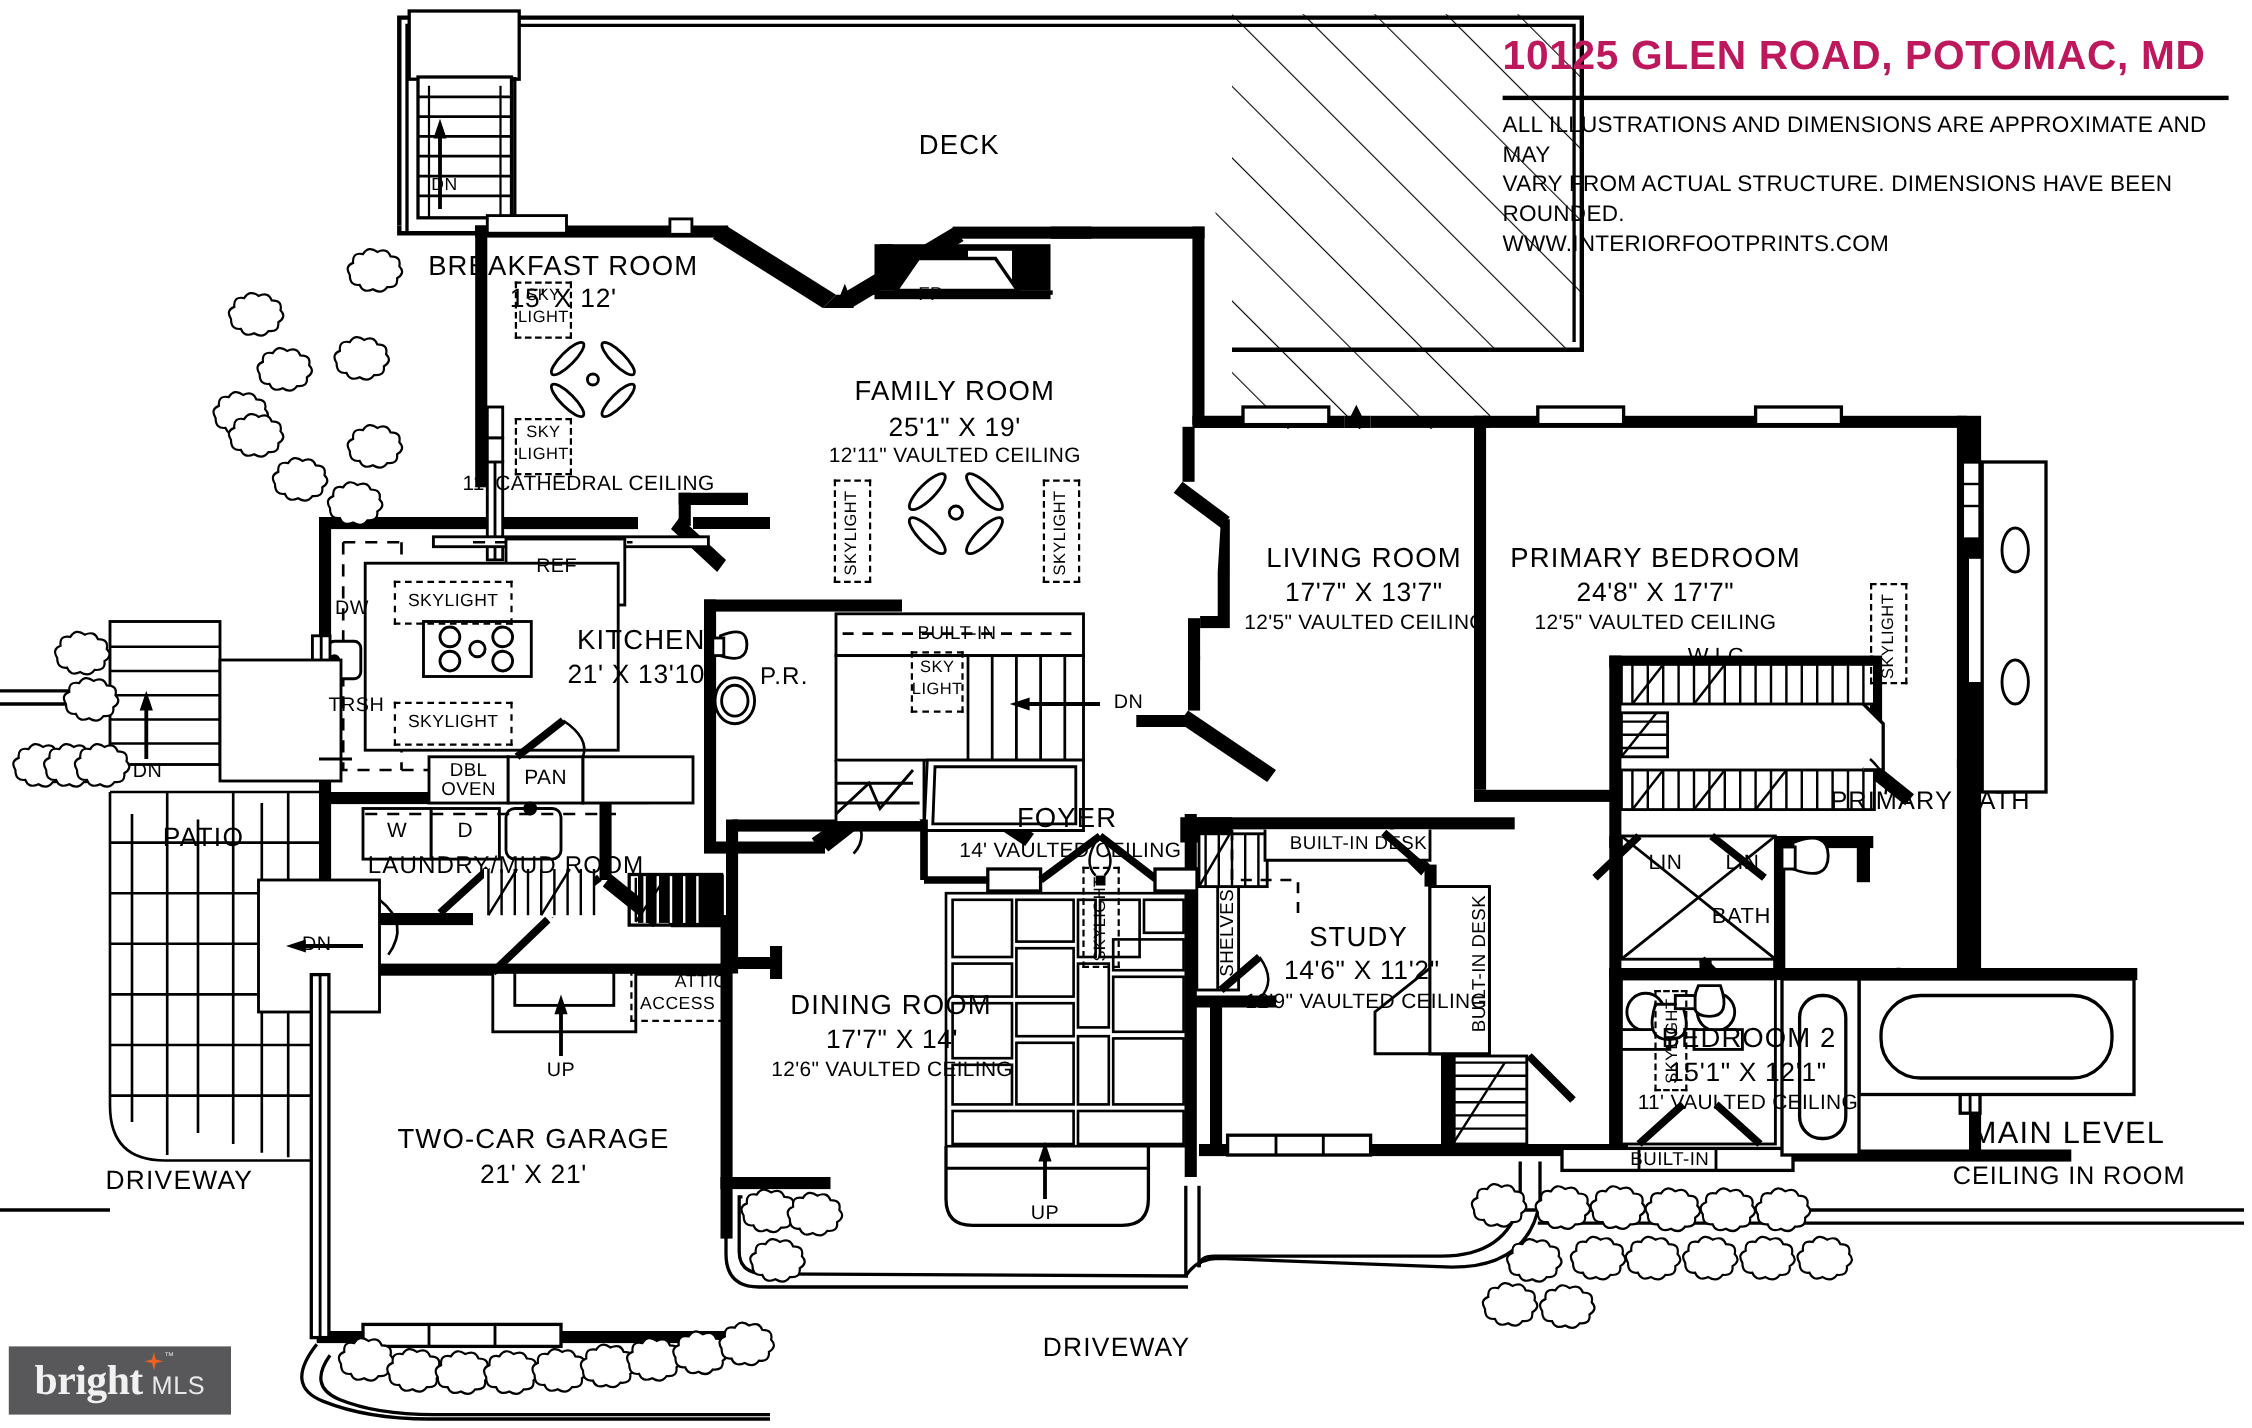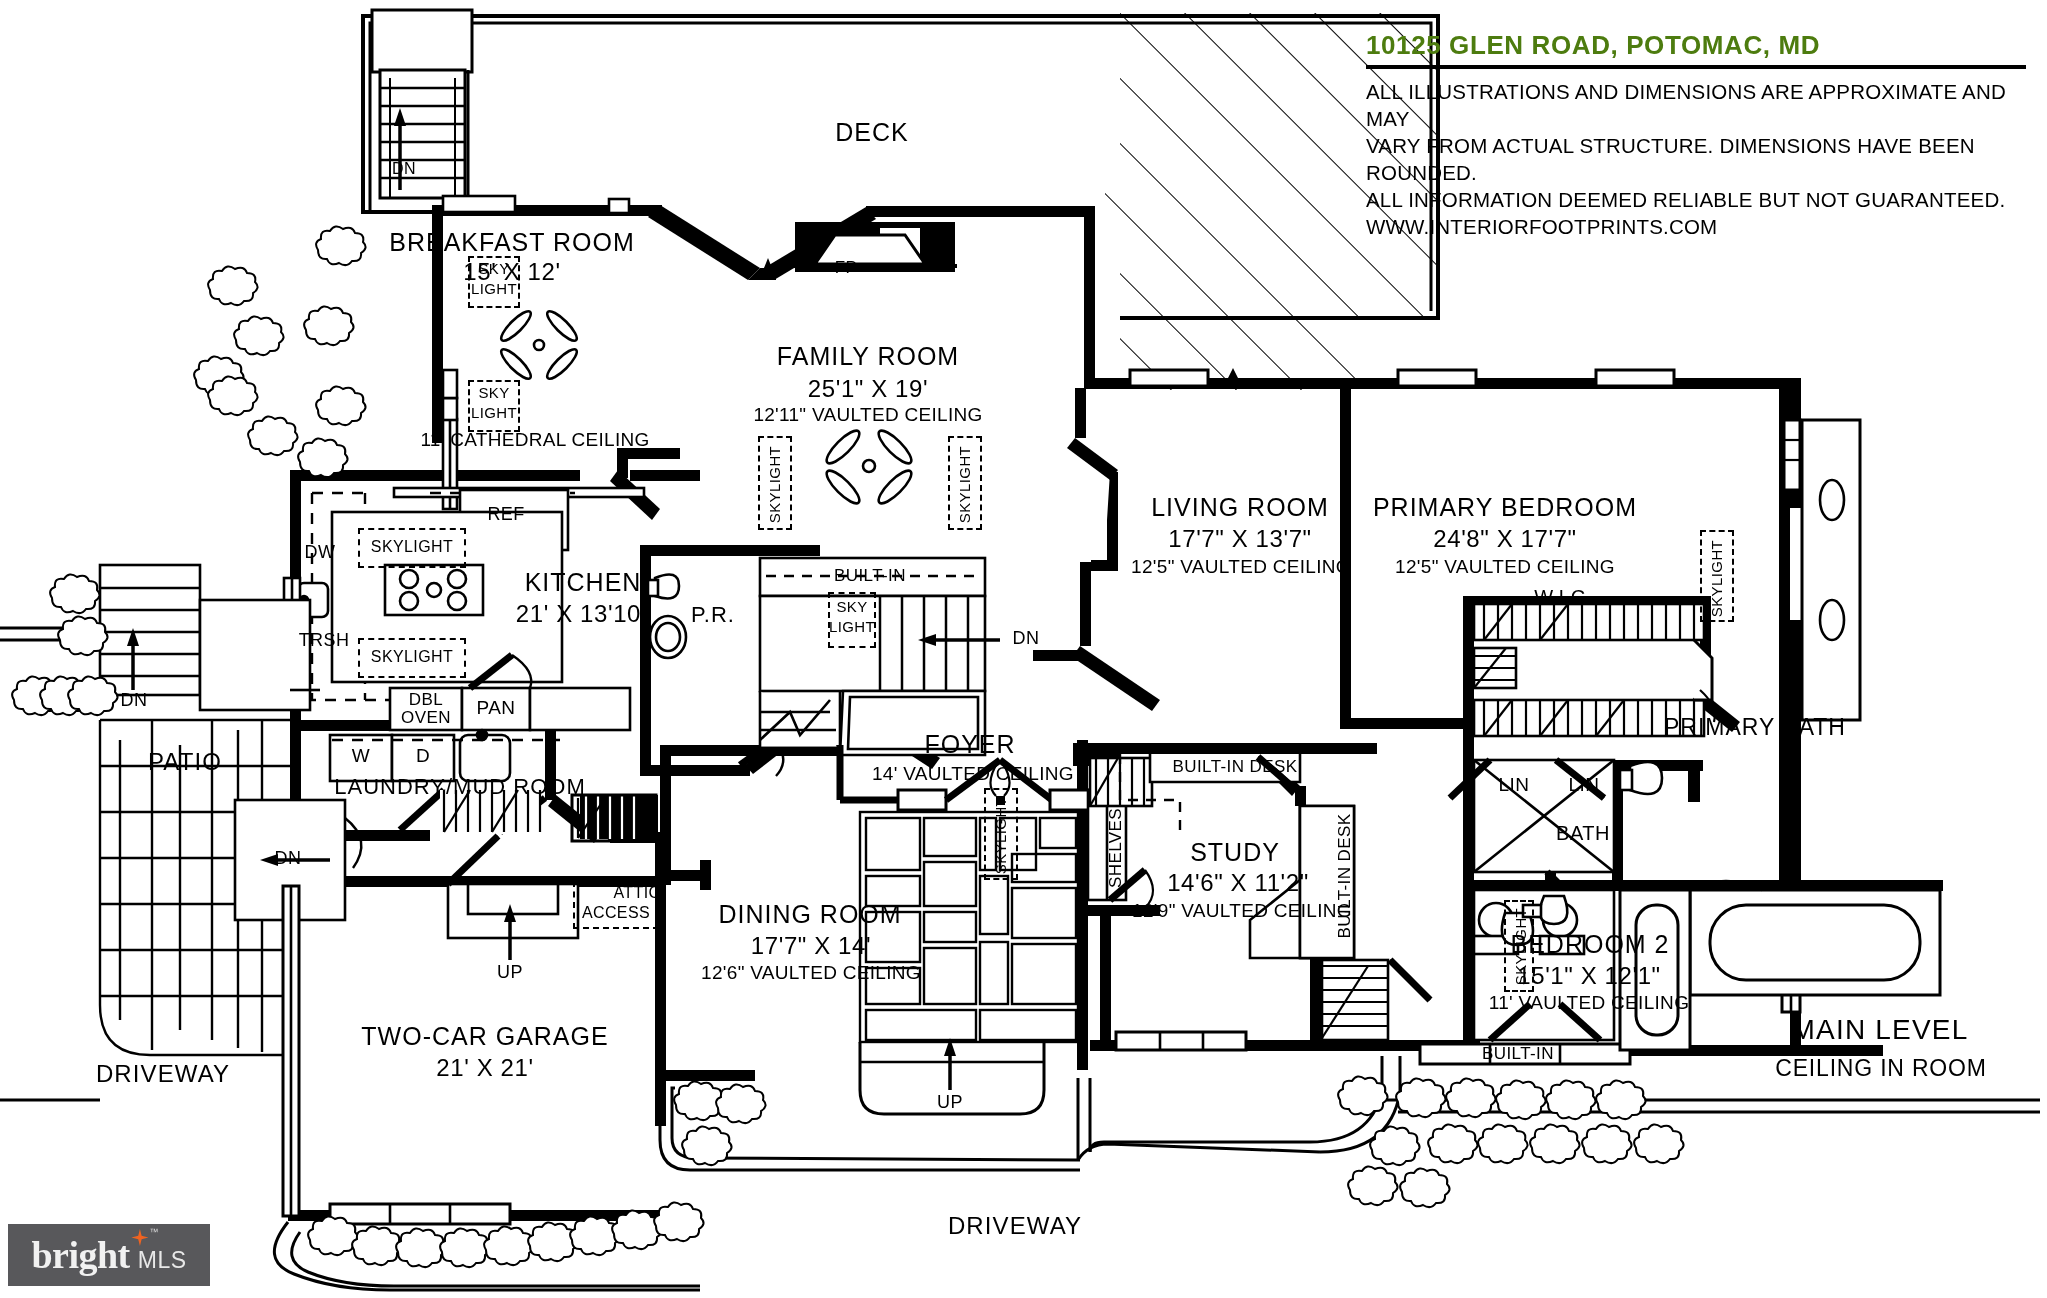--- a/index.html
+++ b/index.html
@@ -33,25 +33,25 @@
     letter-spacing: 0.4px;
     transform-origin: center center;
   }
   .title-block {
     position: absolute;
     left: 1366px;
     top: 30px;
     width: 660px;
   }
   .title-block .addr {
-    font-size: 26px;
+    font-size: 37px;
     font-weight: 700;
     letter-spacing: 0.6px;
-    color: #4d7c0f;
-    padding-bottom: 4px;
+    color: #be185d;
+    padding-bottom: 15px;
   }
   .title-block .rule {
     border-bottom: 4px solid #000;
     margin-bottom: 9px;
     width: 100%;
   }
   .title-block .legal {
     font-size: 20.5px;
     line-height: 27px;
     letter-spacing: 0.2px;
@@ -748,21 +748,20 @@
       <use href="#bush" x="1402" y="1192"></use>
     </g>
   </svg>
 
   <div class="title-block">
     <div class="addr">10125 GLEN ROAD, POTOMAC, MD</div>
     <div class="rule"></div>
     <div class="legal">
       <div>ALL ILLUSTRATIONS AND DIMENSIONS ARE APPROXIMATE AND MAY</div>
       <div>VARY FROM ACTUAL STRUCTURE. DIMENSIONS HAVE BEEN ROUNDED.</div>
-      <div>ALL INFORMATION DEEMED RELIABLE BUT NOT GUARANTEED.</div>
       <div>WWW.INTERIORFOOTPRINTS.COM</div>
     </div>
   </div>
 
   <div class="txt rm-name" style="left:802px; top:118px; width:140px;">DECK</div>
 
   <div class="txt rm-name" style="left:372px; top:228px; width:280px;">BREAKFAST ROOM</div>
   <div class="txt rm-dim" style="left:442px; top:258px; width:140px;">15' X 12'</div>
   <div class="txt rm-ceil" style="left:420px; top:426px; width:230px; line-height:28px;">11' CATHEDRAL CEILING</div>
 

